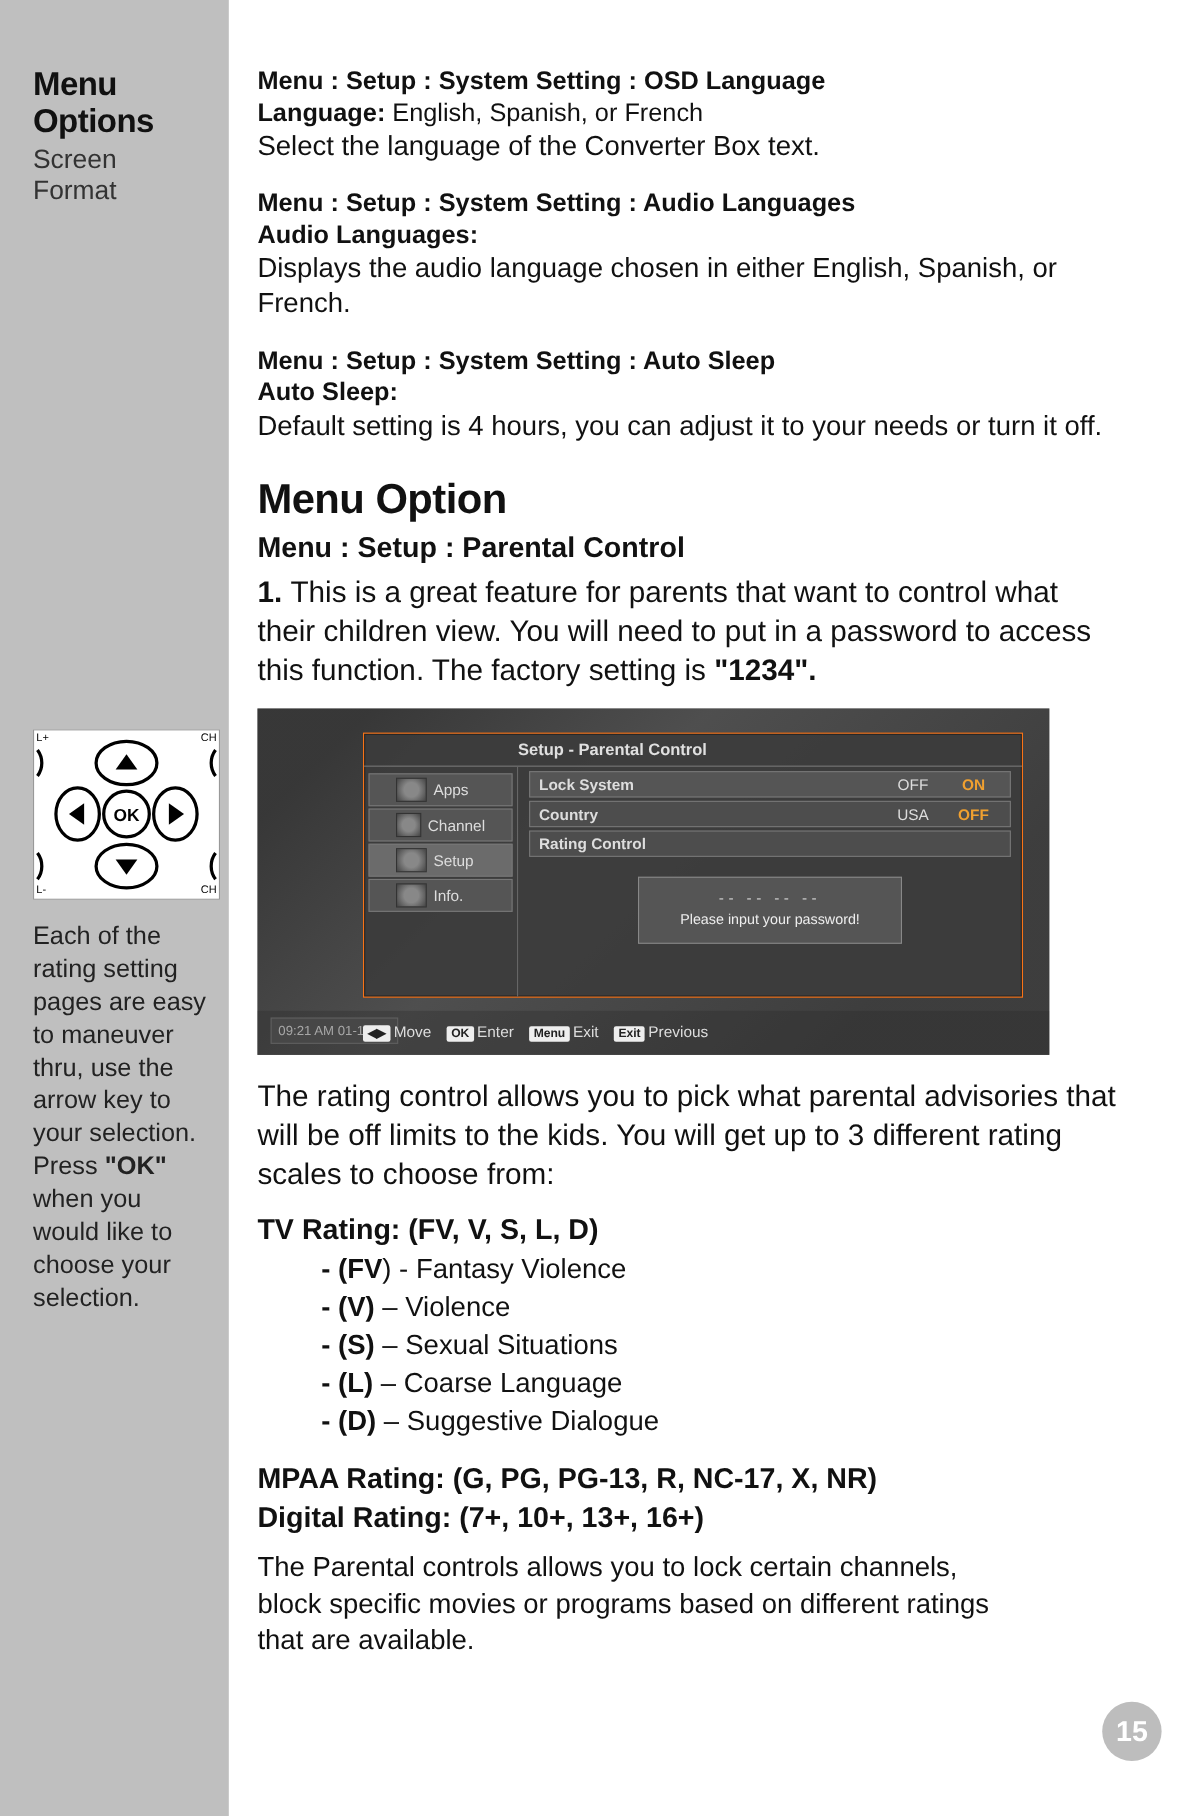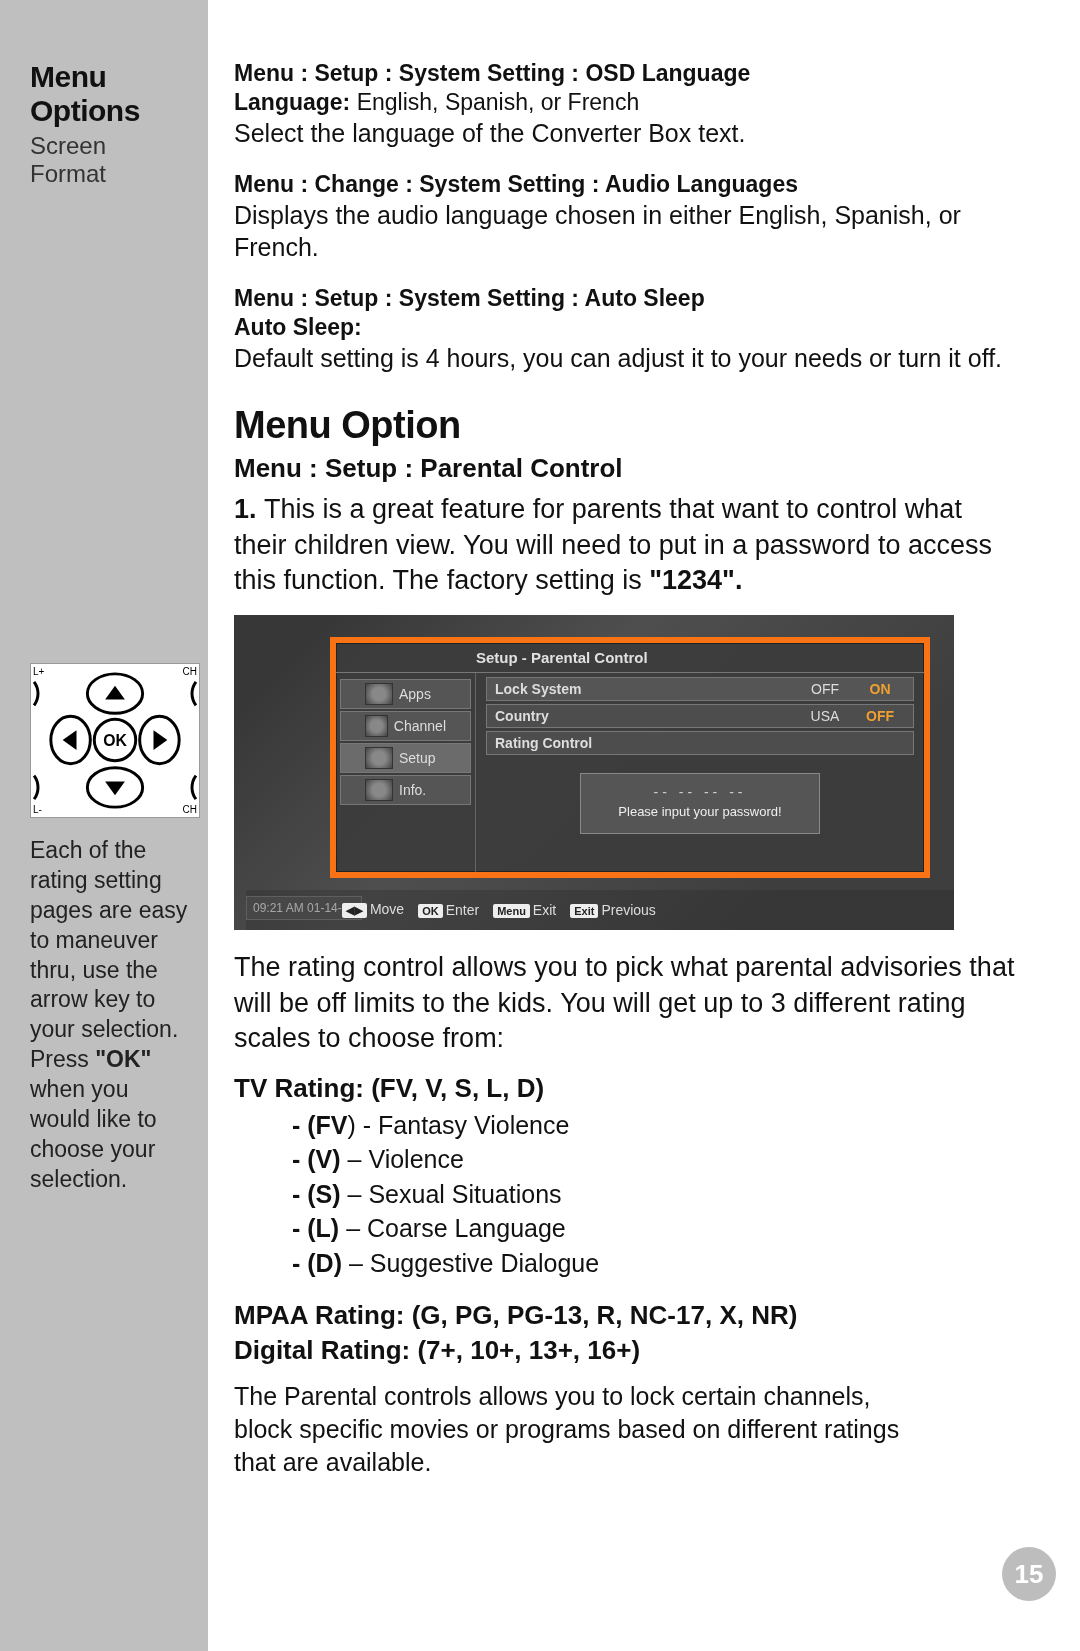--- a/index.html
+++ b/index.html
@@ -95,21 +95,21 @@
   .osd-bg {
     position: absolute; inset: 0;
     background: linear-gradient(135deg,#1c1c1c 10%,#555 40%,#2b2b2b 80%);
     opacity: 0.4;
   }
   .osd-frame {
     position: absolute;
     left: 96px; top: 22px;
     right: 24px; bottom: 52px;
     background: rgba(60,60,60,0.92);
-    border: 6px solid #f97316;
+    border: 1px solid #f97316;
     box-shadow: 0 0 0 1px #222 inset;
   }
   .osd-title {
     color: #e0e0e0;
     font-size: 15px;
     font-weight: 700;
     padding: 6px 0 6px 140px;
     border-bottom: 1px solid #777;
   }
   .osd-body { display: flex; height: calc(100% - 30px); }
@@ -154,21 +154,21 @@
     border: 1px solid #888;
     background: #555;
     padding: 10px 8px 14px 8px;
     text-align: center;
     color: #eee;
     font-size: 13px;
   }
   .osd-pwbox .dots { letter-spacing: 4px; font-size: 14px; color: #ccc; margin-bottom: 4px; }
   .osd-bottom {
     position: absolute;
-    left: 12px; right: 0; bottom: 0;
+    left: 0; right: 0; bottom: 0;
     height: 40px;
     display: flex; align-items: center;
     padding-left: 96px;
     gap: 14px;
     color: #ddd;
     font-size: 14px;
     background: rgba(40,40,40,0.3);
   }
   .osd-time {
     position: absolute;
@@ -256,21 +256,22 @@
 
 <div class="main">
 
   <div>
     <div class="crumb">Menu  :  Setup  :  System Setting  :  OSD Language</div>
     <div class="label-line"><b>Language:</b><span> English, Spanish, or French</span></div>
     <div class="body-text">Select the language of the Converter Box text.</div>
   </div>
 
   <div>
-    <div class="crumb">Menu  :  Change  :  System Setting  :  Audio Languages</div>
+    <div class="crumb">Menu  :  Setup  :  System Setting  :  Audio Languages</div>
+    <div class="label-line"><b>Audio Languages:</b><span></span></div>
     <div class="body-text">Displays the audio language chosen in either English, Spanish, or French.</div>
   </div>
 
   <div>
     <div class="crumb">Menu  :  Setup  :  System Setting  :  Auto Sleep</div>
     <div class="label-line"><b>Auto Sleep:</b><span></span></div>
     <div class="body-text">Default setting is 4 hours, you can adjust it to your needs or turn it off.</div>
   </div>
 
   <h2 class="menu-option">Menu Option</h2>

